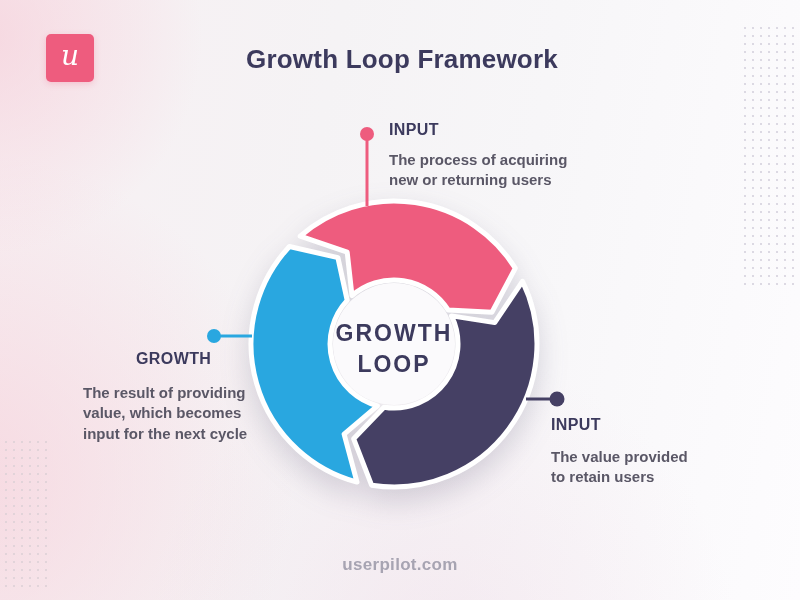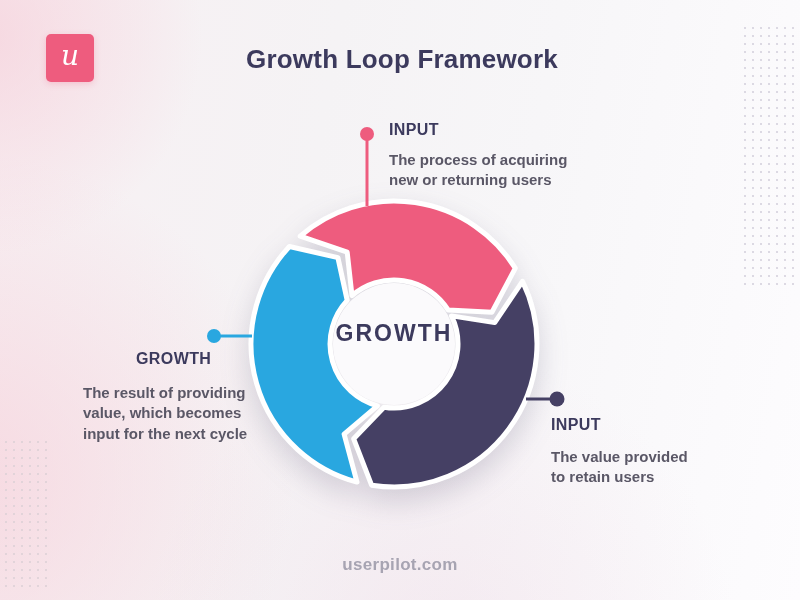--- a/index.html
+++ b/index.html
@@ -93,20 +93,21 @@
 
     <line x1="526" y1="399" x2="557" y2="399" stroke-width="3" stroke="#454064"></line>
     <circle cx="557" cy="399" r="7.5" fill="#454064"></circle>
 
     <line x1="214" y1="336" x2="252" y2="336" stroke-width="3" stroke="#29a7e0"></line>
     <circle cx="214" cy="336" r="7" fill="#29a7e0"></circle>
   </svg>
 
   <div class="center-label">
     <div>GROWTH</div>
+    <div>LOOP</div>
   </div>
 
   <div class="callout-label label-input">INPUT</div>
   <div class="callout-desc desc-input">The process of acquiring
 new or returning users</div>
 
   <div class="callout-label label-action">INPUT</div>
   <div class="callout-desc desc-action">The value provided
 to retain users</div>
 

